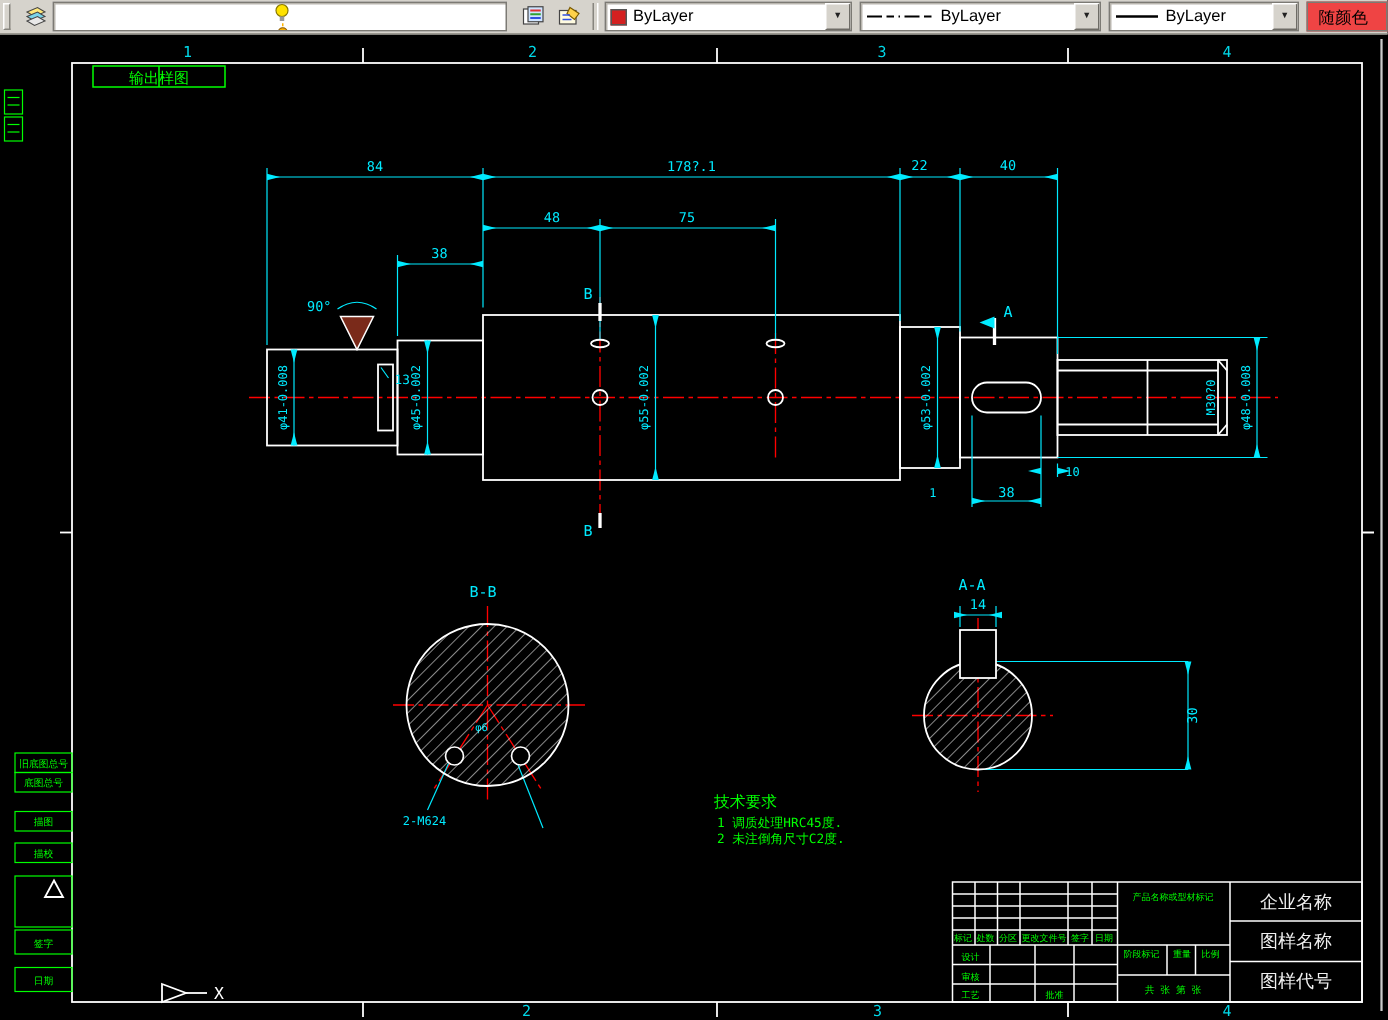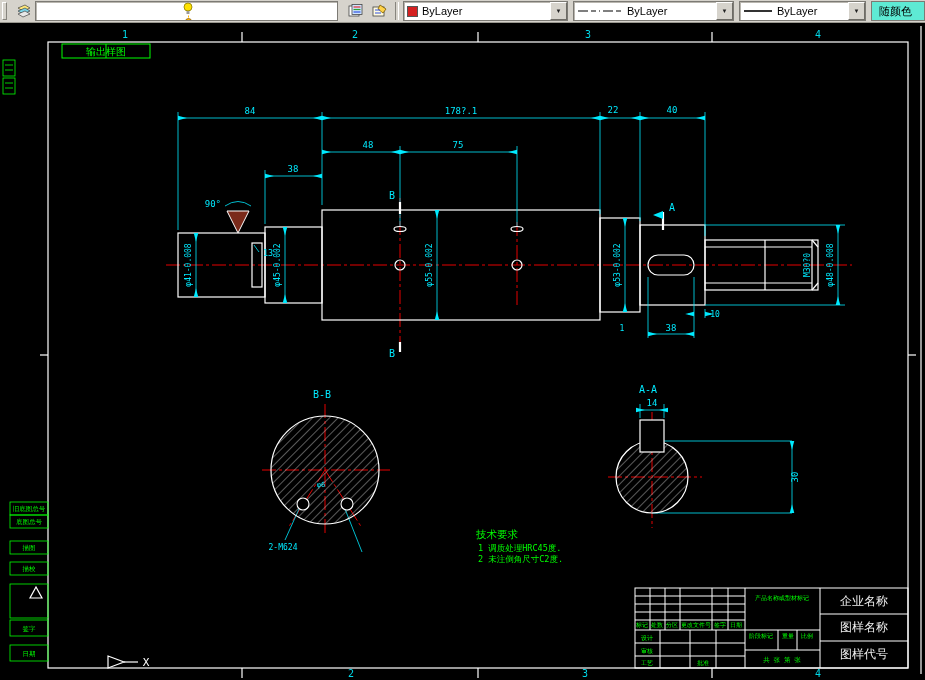--- a/index.html
+++ b/index.html
@@ -14,21 +14,21 @@
   .combo{height:18px;background:#fff;border:1px solid #7c7a74;box-shadow:inset 1px 1px 0 #b9b6af;
     display:flex;align-items:center;padding-left:3px;margin-right:5px;overflow:hidden;}
   .combo .txt{margin-left:4px;white-space:nowrap;}
   .dd-btn{width:15px;height:16px;margin-left:auto;background:#d6d3cc;
     border:1px solid;border-color:#fff #6e6c66 #6e6c66 #fff;display:flex;align-items:center;
     justify-content:center;font-size:6px;color:#222;flex:none;}
   .layer-combo{width:298px;flex-direction:column;}
   .color-combo{width:160px;}
   .linetype-combo{width:156px;}
   .lineweight-combo{width:122px;}
-  .plot-combo{flex:1;background:#5eead4;box-shadow:none;margin-right:0;text-align:center;}
+  .plot-combo{flex:1;background:#ef4444;box-shadow:none;margin-right:0;text-align:center;}
   .sw{width:9px;height:9px;flex:none;border:1px solid #555;}
   .ico{display:flex;align-items:center;justify-content:center;margin:0 1px;flex:none;}
   svg text{font-family:"DejaVu Sans Mono","Liberation Mono",monospace;}
   .cad{position:absolute;top:0;left:0;}
 </style>
 </head>
 <body>
 
 <div class="toolbar">
   <div class="grip"></div>

